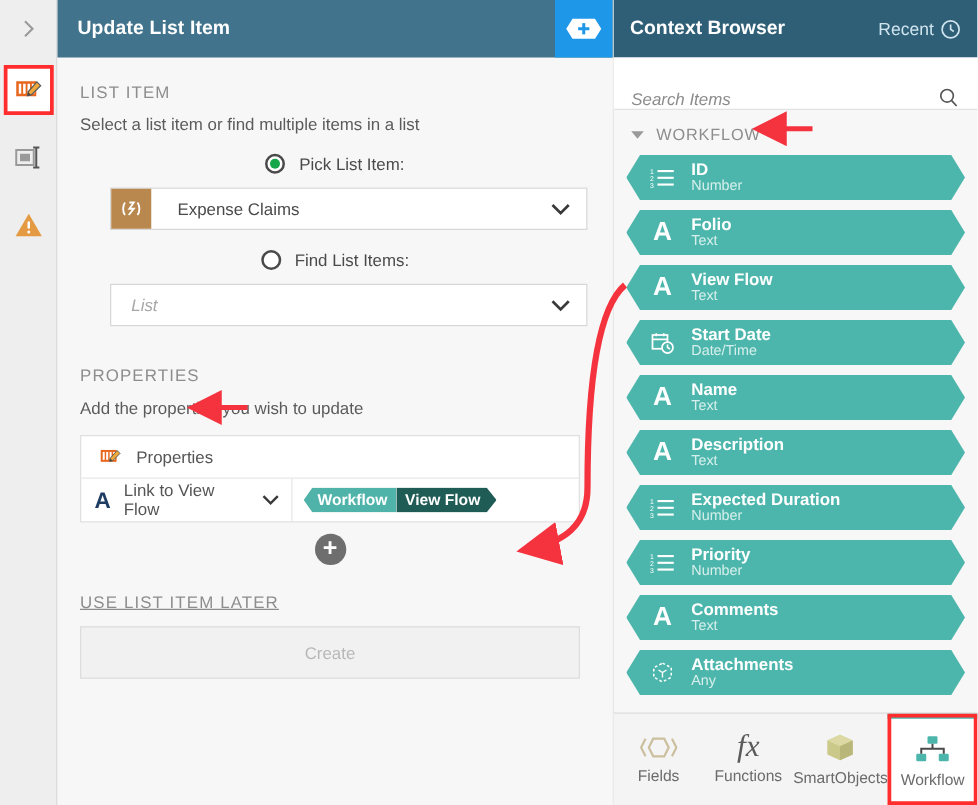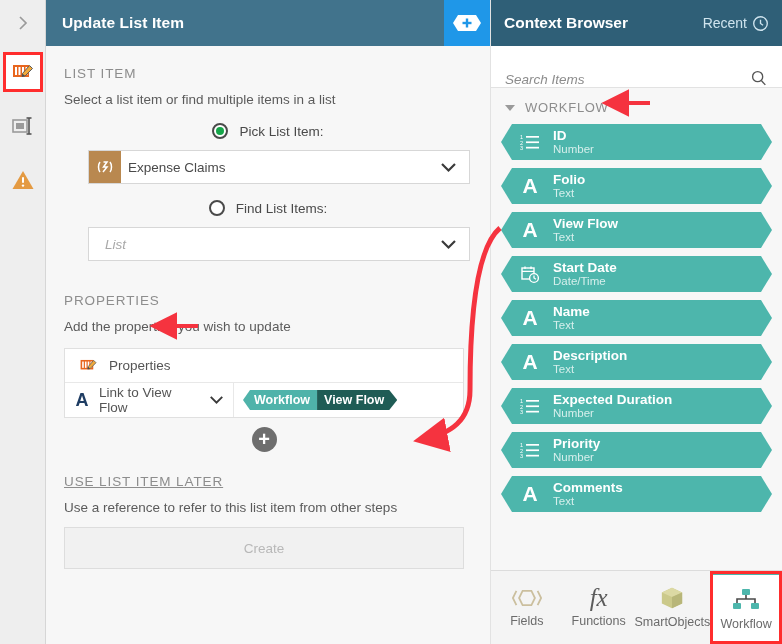--- a/index.html
+++ b/index.html
@@ -81,21 +81,21 @@
     border: 1px solid #d7d7d7;
     display: flex; align-items: center;
     width: 382px;
   }
   .combo .so-icon {
     width: 32px; height: 32px; background: #b9884f;
     display: flex; align-items: center; justify-content: center;
     flex: 0 0 32px;
   }
   .combo .combo-text {
-    flex: 1; font-size: 13.5px; color: #4a4a4a; padding-left: 7px;
+    flex: 1; font-size: 13.5px; color: #4a4a4a; padding-left: 21px;
   }
   .combo .combo-text.placeholder { color: #a8a8a8; font-style: italic; padding-left: 16px; }
   .combo .caret { padding-right: 12px; color: #444; display: flex; align-items: center; }
 
   
   .props-card {
     margin-top: 14px; width: 400px; background: #fff;
     border: 1px solid #e0e0e0;
   }
   .props-head {
@@ -342,21 +342,20 @@
       </div>
 
       <div class="plus-wrap">
         <div class="plus-btn">
             <span>+</span>
           </div>
       </div>
 
       
       <div class="section-title" style="margin-top:22px;text-decoration:underline;">USE LIST ITEM LATER</div>
-      <div class="section-sub">Use a reference to refer to this list item from other steps</div>
 
       <div class="create-box">
         <span>Create</span>
       </div>
     </div>
   </div>
 
   <div class="ctx">
     <div class="ctx-header">
       <div class="ctx-title">Context Browser</div>
@@ -493,20 +492,32 @@
       <div class="ctx-item">
         <div class="ic">
             <span style="font-size:21px;font-weight:bold;">A</span>
           </div>
         <div class="txt">
           <div class="nm">Comments</div>
           <div class="ty">Text</div>
         </div>
       </div>
 
+      <div class="ctx-item">
+        <div class="ic">
+          <svg width="20" height="20" viewBox="0 0 20 20">
+            <polygon points="10,2.5 17,6.2 17,13.8 10,17.5 3,13.8 3,6.2" fill="none" stroke="#fff" stroke-width="1.2" stroke-dasharray="2.2 1.8"></polygon>
+            <path d="M10 10 L10 14 M10 10 L6.8 8 M10 10 L13.2 8" fill="none" stroke="#fff" stroke-width="1.1"></path>
+          </svg>
+        </div>
+        <div class="txt">
+          <div class="nm">Attachments</div>
+          <div class="ty">Any</div>
+        </div>
+      </div>
     </div>
 
     <div class="ctx-tabs">
       <div class="ctx-tab">
         <svg width="30" height="22" viewBox="0 0 34 22">
           <polygon points="12,3 22,3 26,11 22,19 12,19 8,11" fill="none" stroke="#cbbf9e" stroke-width="2"></polygon>
           <path d="M5 3 L1 11 L5 19" fill="none" stroke="#cbbf9e" stroke-width="2"></path>
           <path d="M29 3 L33 11 L29 19" fill="none" stroke="#cbbf9e" stroke-width="2"></path>
         </svg>
         <div class="tlabel">Fields</div>

